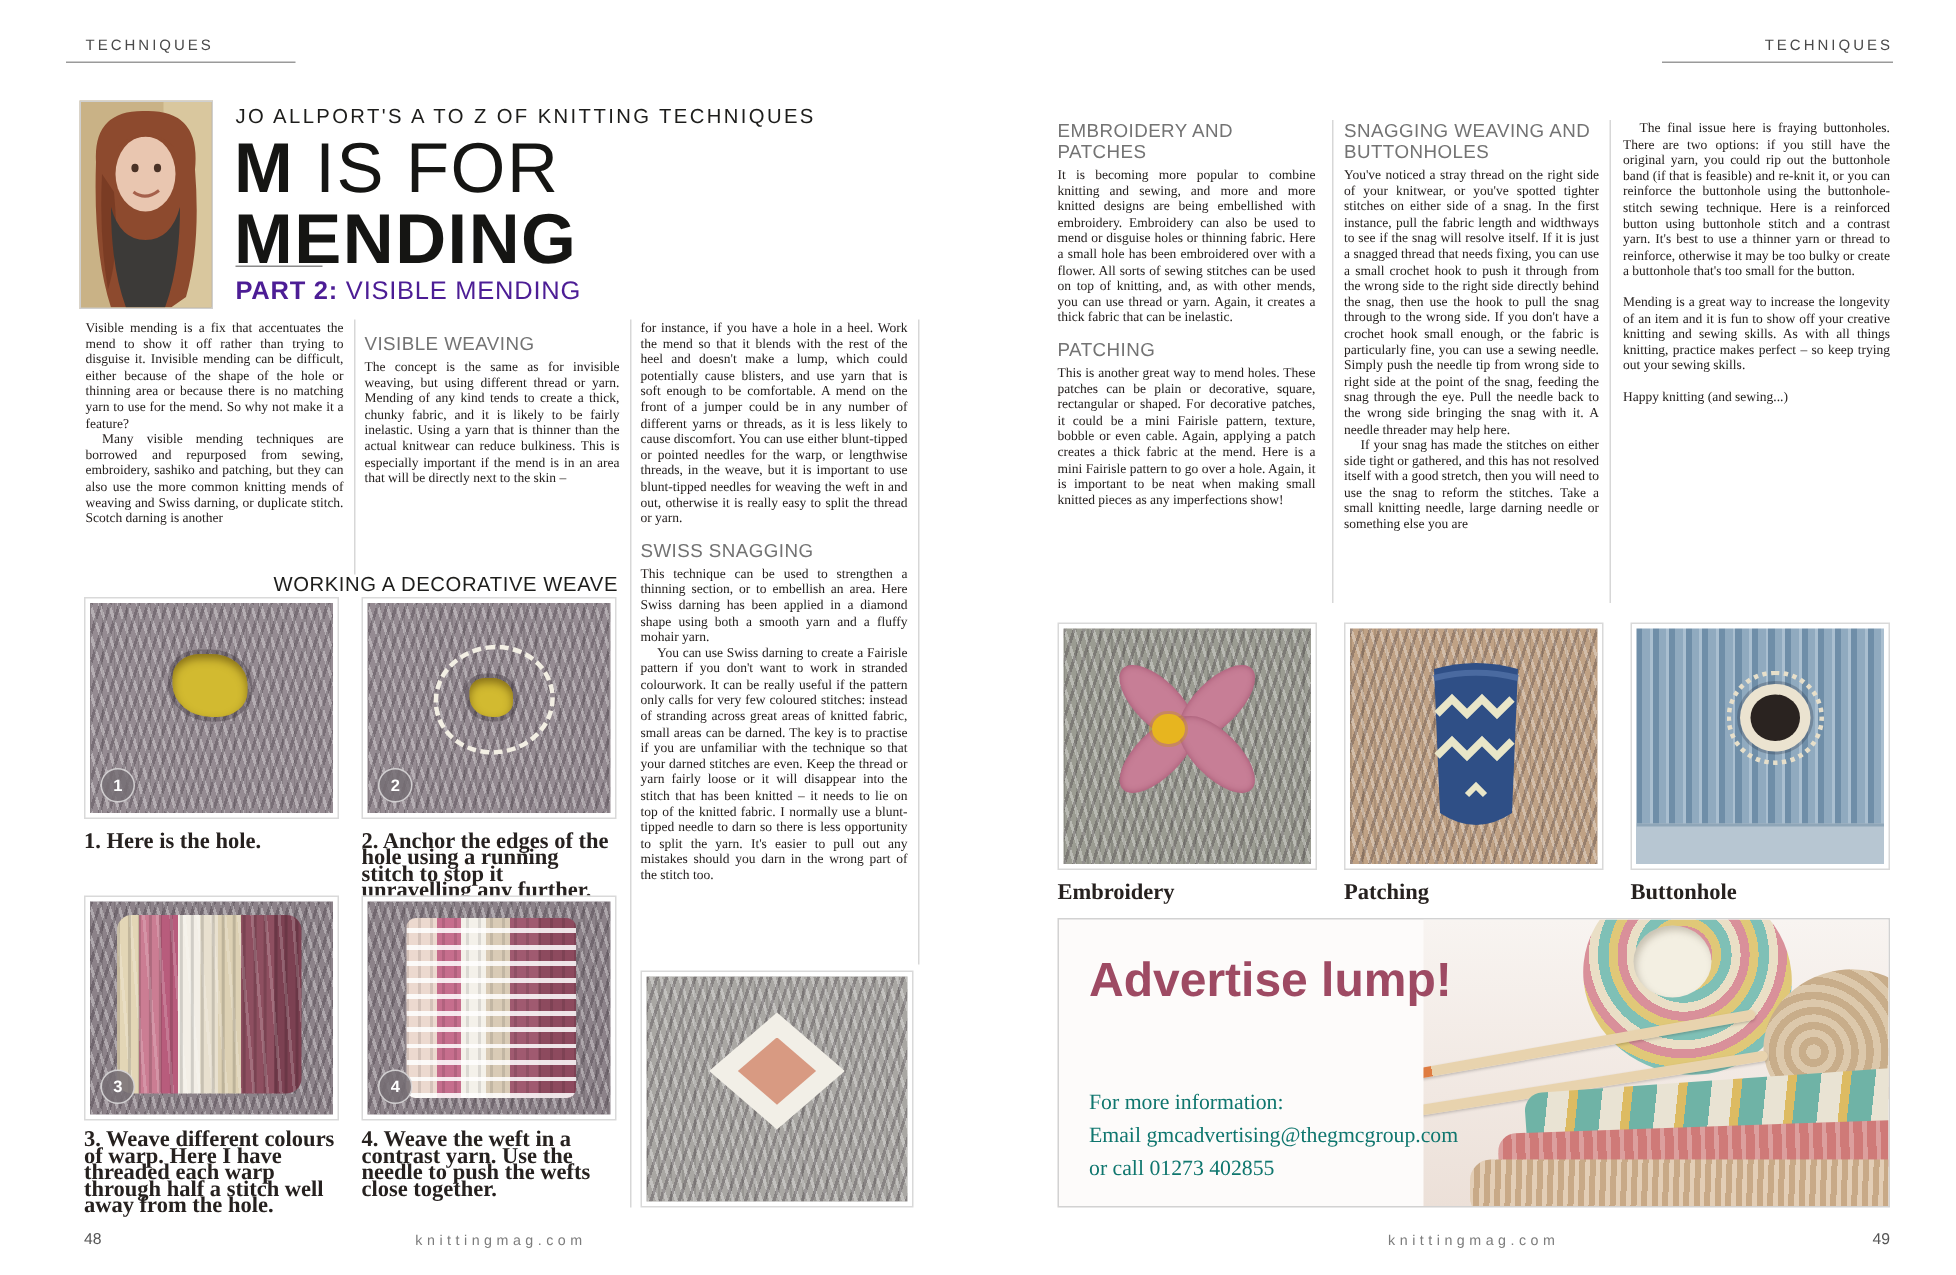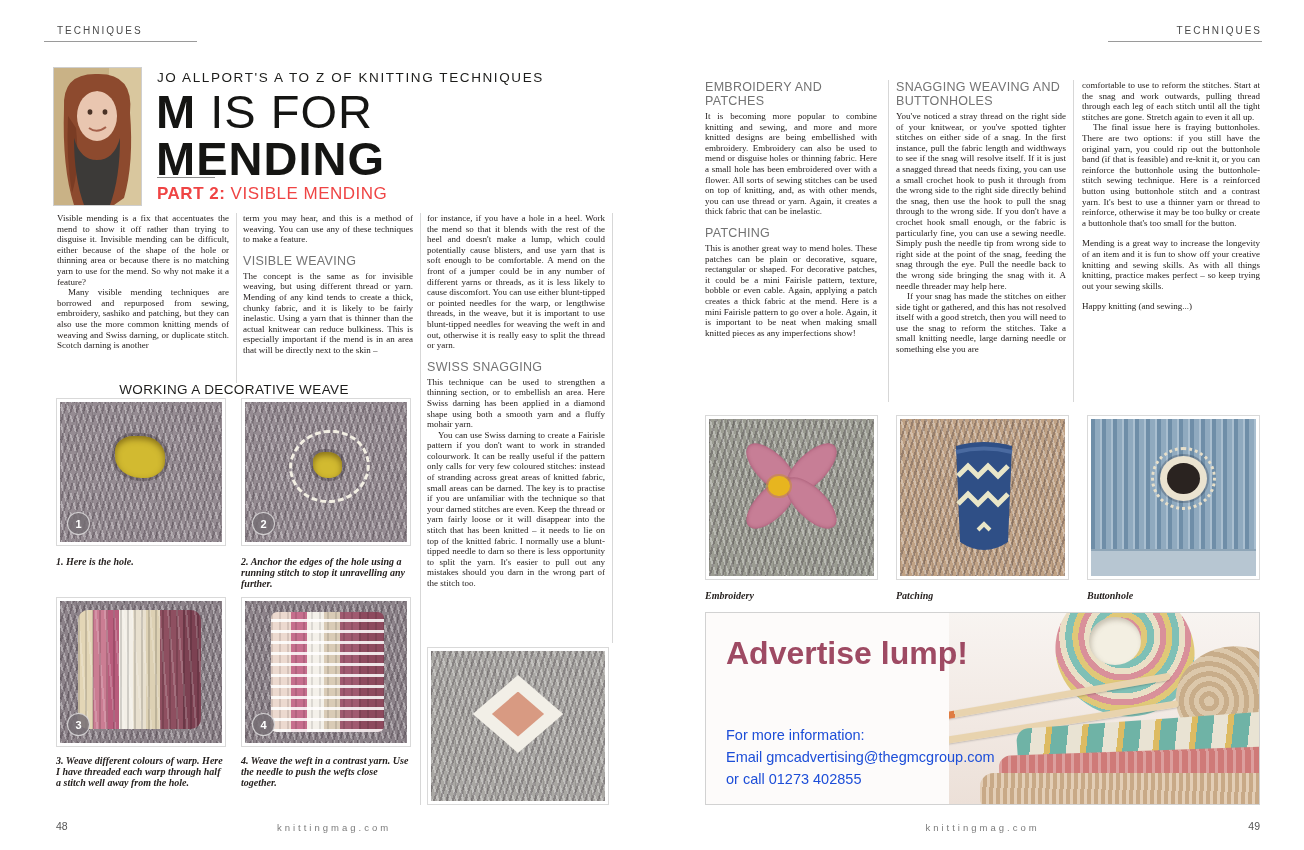--- a/index.html
+++ b/index.html
@@ -12,21 +12,21 @@
   .sectrule{height:1px;background:#9a9a9a;}
   .footer-site{font-family:"Liberation Sans",sans-serif;font-size:9.5px;letter-spacing:3px;color:#7c7c7c;text-align:center;}
   .footer-num{font-family:"Liberation Sans",sans-serif;font-size:10.5px;color:#555;}
 
   
   .kicker{font-family:"Liberation Sans",sans-serif;font-size:13.5px;letter-spacing:1.6px;color:#1d1d1b;}
   .title{font-family:"Liberation Sans",sans-serif;font-size:47px;line-height:1.0;color:#151513;letter-spacing:1px;}
   .title .strong{font-weight:700;}
   .title .light{font-weight:400;}
   .partrule{width:58px;height:1px;background:#8a8a8a;}
-  .part{font-family:"Liberation Sans",sans-serif;font-size:17px;color:#ef4444;letter-spacing:.5px;}
+  .part{font-family:"Liberation Sans",sans-serif;font-size:17px;color:#4c1d95;letter-spacing:.5px;}
   .part .b{font-weight:700;}
 
   
   .portrait{width:87px;height:137px;background:#c9b286;border:1px solid #cfcfcf;overflow:hidden;}
 
   
   .col{position:absolute;}
   .body{font-size:9px;line-height:10.6px;text-align:justify;margin:0;}
   .body.indent{text-indent:11px;}
   .body.gap{margin-top:10px;}
@@ -41,21 +41,21 @@
   .photo{position:absolute;background:#fff;border:1px solid #d9d9d9;padding:3px;box-sizing:border-box;}
   .inner{position:relative;width:100%;height:100%;overflow:hidden;}
   .tex::before{content:"";position:absolute;inset:0;background:
     repeating-linear-gradient(108deg, rgba(35,25,35,.26) 0 2px, rgba(0,0,0,0) 2px 6px),
     repeating-linear-gradient(72deg, rgba(255,255,255,.30) 0 2px, rgba(255,255,255,0) 2px 6px),
     repeating-linear-gradient(90deg, rgba(0,0,0,.10) 0 1px, rgba(0,0,0,0) 1px 8px);}
   .badge{position:absolute;left:7px;bottom:7px;width:21px;height:21px;border-radius:50%;
          background:rgba(118,110,116,.85);border:1px solid rgba(255,255,255,.65);color:#fff;
          font-family:"Liberation Sans",sans-serif;font-size:11px;font-weight:700;
          display:flex;align-items:center;justify-content:center;z-index:5;}
-  .caption{font-size:10px;font-weight:700;line-height:11px;color:#26211f;font-style:italic;}
+  .caption{font-size:15px;font-weight:700;line-height:11px;color:#26211f;}
 
   
   .hole{position:absolute;background:#d2ba30;border-radius:36% 48% 40% 52%;
         box-shadow:inset 0 3px 6px rgba(60,40,0,.5), 0 0 0 3px rgba(55,45,55,.35);}
   .stitchring{position:absolute;border:3px dashed #f3efe4;border-radius:50%;}
   .warp{position:absolute;border-radius:10px;
         background:linear-gradient(90deg,#e3d6b6 0 12%,#cb7d93 12% 24%,#b85c7c 24% 33%,#f3efe7 33% 45%,
                    #e8e0cf 45% 55%,#ddd1b4 55% 67%,#8e4f60 67% 85%,#7c4152 85% 100%);}
   .warp::after{content:"";position:absolute;inset:0;border-radius:10px;
         background:repeating-linear-gradient(90deg, rgba(0,0,0,.14) 0 2px, rgba(0,0,0,0) 2px 7px),
@@ -137,32 +137,31 @@
   <div class="vrule" style="left:420px;top:213px;height:592px;"></div>
   <div class="vrule" style="left:612px;top:213px;height:430px;"></div>
   <div class="vrule" style="left:888px;top:80px;height:322px;"></div>
   <div class="vrule" style="left:1073px;top:80px;height:322px;"></div>
 
   <div class="col" style="left:57px;top:213px;width:172px;">
     <p class="body">Visible mending is a fix that accentuates the mend to show it off rather than trying to disguise it. Invisible mending can be difficult, either because of the shape of the hole or thinning area or because there is no matching yarn to use for the mend. So why not make it a feature?</p>
     <p class="body indent">Many visible mending techniques are borrowed and repurposed from sewing, embroidery, sashiko and patching, but they can also use the more common knitting mends of weaving and Swiss darning, or duplicate stitch. Scotch darning is another</p>
   </div>
   <div class="col" style="left:243px;top:213px;width:170px;">
-    <p class="body">term you may hear, and this is a method of weaving. You can use any of these techniques to make a feature.</p>
     <h3 class="shead">VISIBLE WEAVING</h3>
     <p class="body">The concept is the same as for invisible weaving, but using different thread or yarn. Mending of any kind tends to create a thick, chunky fabric, and it is likely to be fairly inelastic. Using a yarn that is thinner than the actual knitwear can reduce bulkiness. This is especially important if the mend is in an area that will be directly next to the skin –</p>
   </div>
   <div class="col" style="left:427px;top:213px;width:178px;">
     <p class="body">for instance, if you have a hole in a heel. Work the mend so that it blends with the rest of the heel and doesn't make a lump, which could potentially cause blisters, and use yarn that is soft enough to be comfortable. A mend on the front of a jumper could be in any number of different yarns or threads, as it is less likely to cause discomfort. You can use either blunt-tipped or pointed needles for the warp, or lengthwise threads, in the weave, but it is important to use blunt-tipped needles for weaving the weft in and out, otherwise it is really easy to split the thread or yarn.</p>
     <h3 class="shead">SWISS SNAGGING</h3>
     <p class="body">This technique can be used to strengthen a thinning section, or to embellish an area. Here Swiss darning has been applied in a diamond shape using both a smooth yarn and a fluffy mohair yarn.</p>
     <p class="body indent">You can use Swiss darning to create a Fairisle pattern if you don't want to work in stranded colourwork. It can be really useful if the pattern only calls for very few coloured stitches: instead of stranding across great areas of knitted fabric, small areas can be darned. The key is to practise if you are unfamiliar with the technique so that your darned stitches are even. Keep the thread or yarn fairly loose or it will disappear into the stitch that has been knitted – it needs to lie on top of the knitted fabric. I normally use a blunt-tipped needle to darn so there is less opportunity to split the yarn. It's easier to pull out any mistakes should you darn in the wrong part of the stitch too.</p>
   </div>
 
-  <div class="abs bigshead" style="left:56px;top:382px;width:356px;">WORKING A DECORATIVE WEAVE</div>
+  <div class="abs bigshead" style="left:56px;top:382px;width:356px;text-align:right;">WORKING A DECORATIVE WEAVE</div>
 
   <div class="photo" style="left:56px;top:398px;width:170px;height:148px;">
     <div class="inner tex" style="background:#958b92;">
       <div class="hole" style="left:34%;top:24%;width:31%;height:30%;"></div>
       <div class="badge">1</div>
     </div>
   </div>
 
   <div class="photo" style="left:241px;top:398px;width:170px;height:148px;">
     <div class="inner tex" style="background:#958b92;">
@@ -202,21 +201,20 @@
     <p class="body">It is becoming more popular to combine knitting and sewing, and more and more knitted designs are being embellished with embroidery. Embroidery can also be used to mend or disguise holes or thinning fabric. Here a small hole has been embroidered over with a flower. All sorts of sewing stitches can be used on top of knitting, and, as with other mends, you can use thread or yarn. Again, it creates a thick fabric that can be inelastic.</p>
     <h3 class="shead">PATCHING</h3>
     <p class="body">This is another great way to mend holes. These patches can be plain or decorative, square, rectangular or shaped. For decorative patches, it could be a mini Fairisle pattern, texture, bobble or even cable. Again, applying a patch creates a thick fabric at the mend. Here is a mini Fairisle pattern to go over a hole. Again, it is important to be neat when making small knitted pieces as any imperfections show!</p>
   </div>
   <div class="col" style="left:896px;top:80px;width:170px;">
     <h3 class="shead first">SNAGGING WEAVING AND BUTTONHOLES</h3>
     <p class="body">You've noticed a stray thread on the right side of your knitwear, or you've spotted tighter stitches on either side of a snag. In the first instance, pull the fabric length and widthways to see if the snag will resolve itself. If it is just a snagged thread that needs fixing, you can use a small crochet hook to push it through from the wrong side to the right side directly behind the snag, then use the hook to pull the snag through to the wrong side. If you don't have a crochet hook small enough, or the fabric is particularly fine, you can use a sewing needle. Simply push the needle tip from wrong side to right side at the point of the snag, feeding the snag through the eye. Pull the needle back to the wrong side bringing the snag with it. A needle threader may help here.</p>
     <p class="body indent">If your snag has made the stitches on either side tight or gathered, and this has not resolved itself with a good stretch, then you will need to use the snag to reform the stitches. Take a small knitting needle, large darning needle or something else you are</p>
   </div>
   <div class="col" style="left:1082px;top:80px;width:178px;">
-    <p class="body">comfortable to use to reform the stitches. Start at the snag and work outwards, pulling thread through each leg of each stitch until all the tight stitches are gone. Stretch again to even it all up.</p>
     <p class="body indent">The final issue here is fraying buttonholes. There are two options: if you still have the original yarn, you could rip out the buttonhole band (if that is feasible) and re-knit it, or you can reinforce the buttonhole using the buttonhole-stitch sewing technique. Here is a reinforced button using buttonhole stitch and a contrast yarn. It's best to use a thinner yarn or thread to reinforce, otherwise it may be too bulky or create a buttonhole that's too small for the button.</p>
     <p class="body gap">Mending is a great way to increase the longevity of an item and it is fun to show off your creative knitting and sewing skills. As with all things knitting, practice makes perfect – so keep trying out your sewing skills.</p>
     <p class="body gap">Happy knitting (and sewing...)</p>
   </div>
 
   <div class="photo" style="left:705px;top:415px;width:173px;height:165px;">
     <div class="inner tex" style="background:#9b9c92;">
       <div class="petal" style="left:18%;top:22%;transform:rotate(45deg);"></div>
       <div class="petal" style="left:42%;top:22%;transform:rotate(-45deg);"></div>
       <div class="petal" style="left:18%;top:44%;transform:rotate(-45deg);"></div>
@@ -253,21 +251,21 @@
       <div class="yarnball" style="left:34%;top:-14%;width:140px;height:130px;transform:rotate(18deg);"></div>
       <div class="yarncore" style="left:45%;top:2%;width:52px;height:48px;"></div>
       <div class="skein" style="left:73%;top:18%;width:110px;height:95px;transform:rotate(-18deg);"></div>
       <div class="needle" style="left:-4%;top:42%;width:235px;transform:rotate(-10deg);"></div>
       <div class="needle" style="left:-8%;top:56%;width:255px;transform:rotate(-9deg);"></div>
       <div class="foldteal" style="left:22%;top:56%;width:84%;height:22%;transform:rotate(-4deg);"></div>
       <div class="foldpink" style="left:16%;top:72%;width:90%;height:16%;transform:rotate(-2deg);"></div>
       <div class="foldtan" style="left:10%;top:84%;width:96%;height:20%;"></div>
     </div>
     <div class="abs adheadline" style="left:20px;top:22px;color:#9e4a63;">Advertise lump!</div>
-    <div class="abs adinfo" style="left:20px;top:112px;color:#1d4ed8;">
+    <div class="abs adinfo" style="left:20px;top:112px;color:#0f766e;font-family:Liberation Serif, serif;">
       <div>For more information:</div>
       <div>Email gmcadvertising@thegmcgroup.com</div>
       <div>or call 01273 402855</div>
     </div>
   </div>
 
   <div class="abs footer-num" style="left:56px;top:820px;">48</div>
   <div class="abs footer-site" style="left:56px;top:822px;width:556px;">knittingmag.com</div>
   <div class="abs footer-site" style="left:705px;top:822px;width:555px;">knittingmag.com</div>
   <div class="abs footer-num" style="left:1234px;top:820px;width:26px;text-align:right;">49</div>

